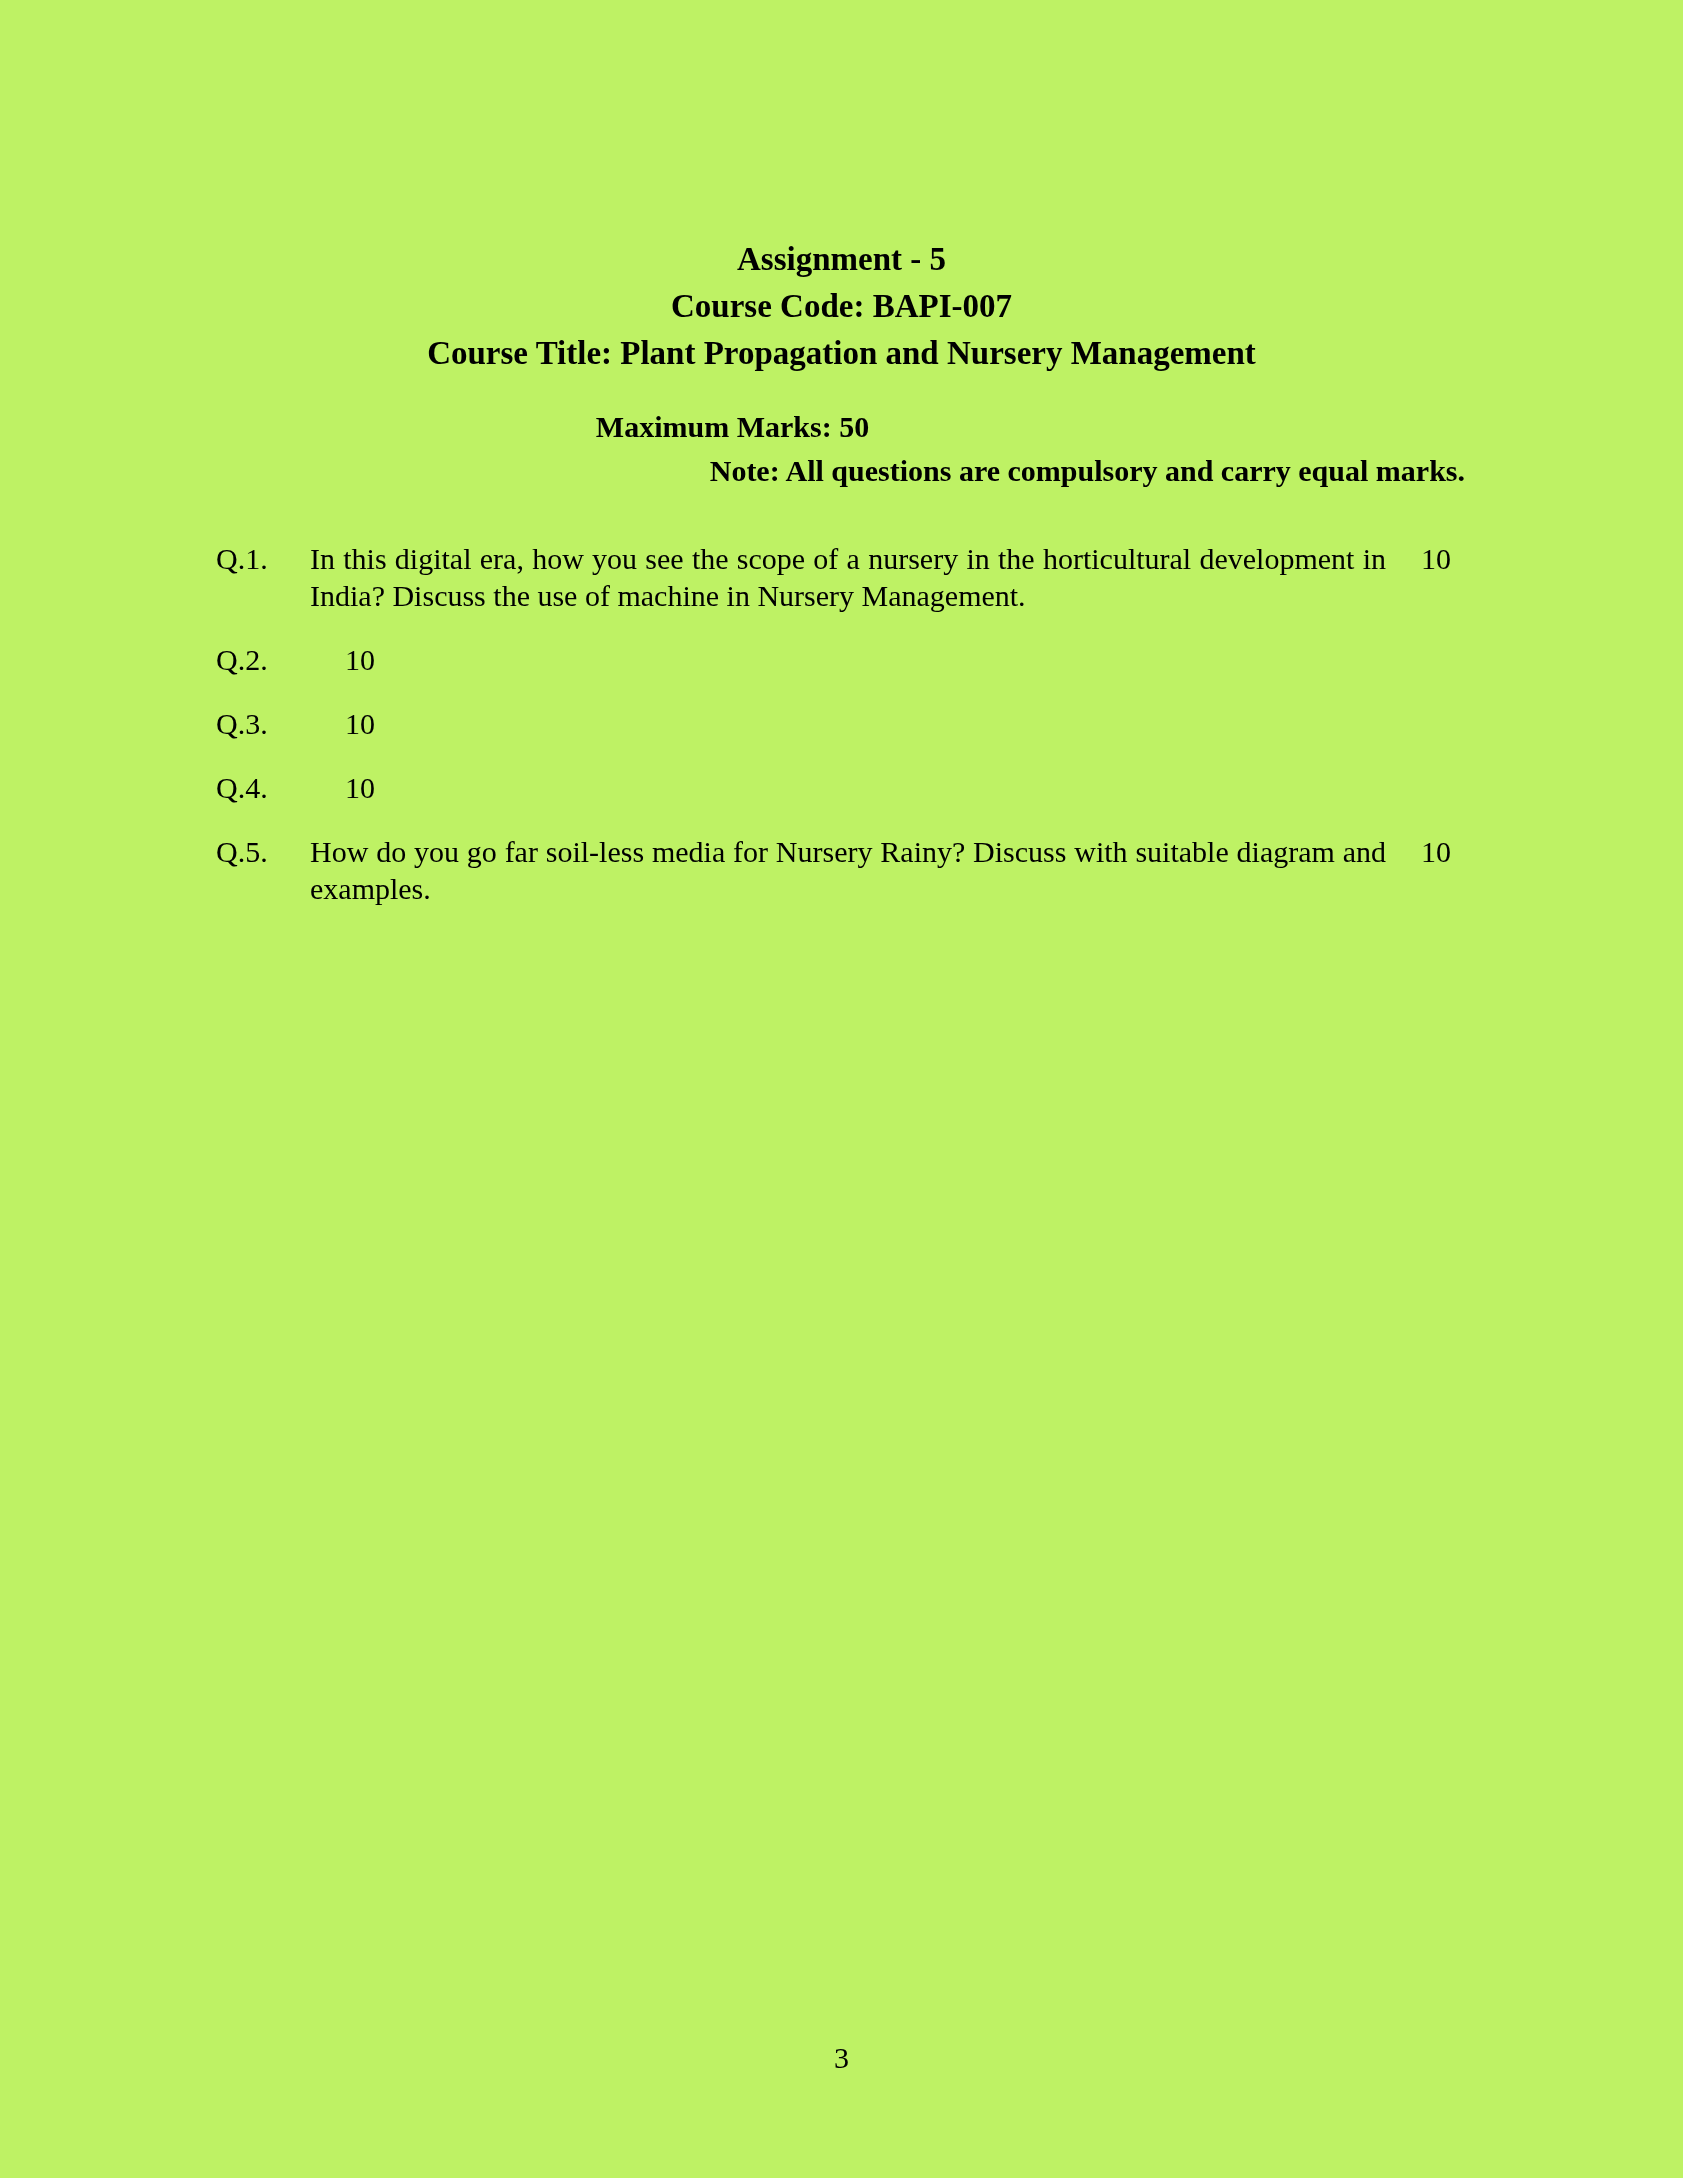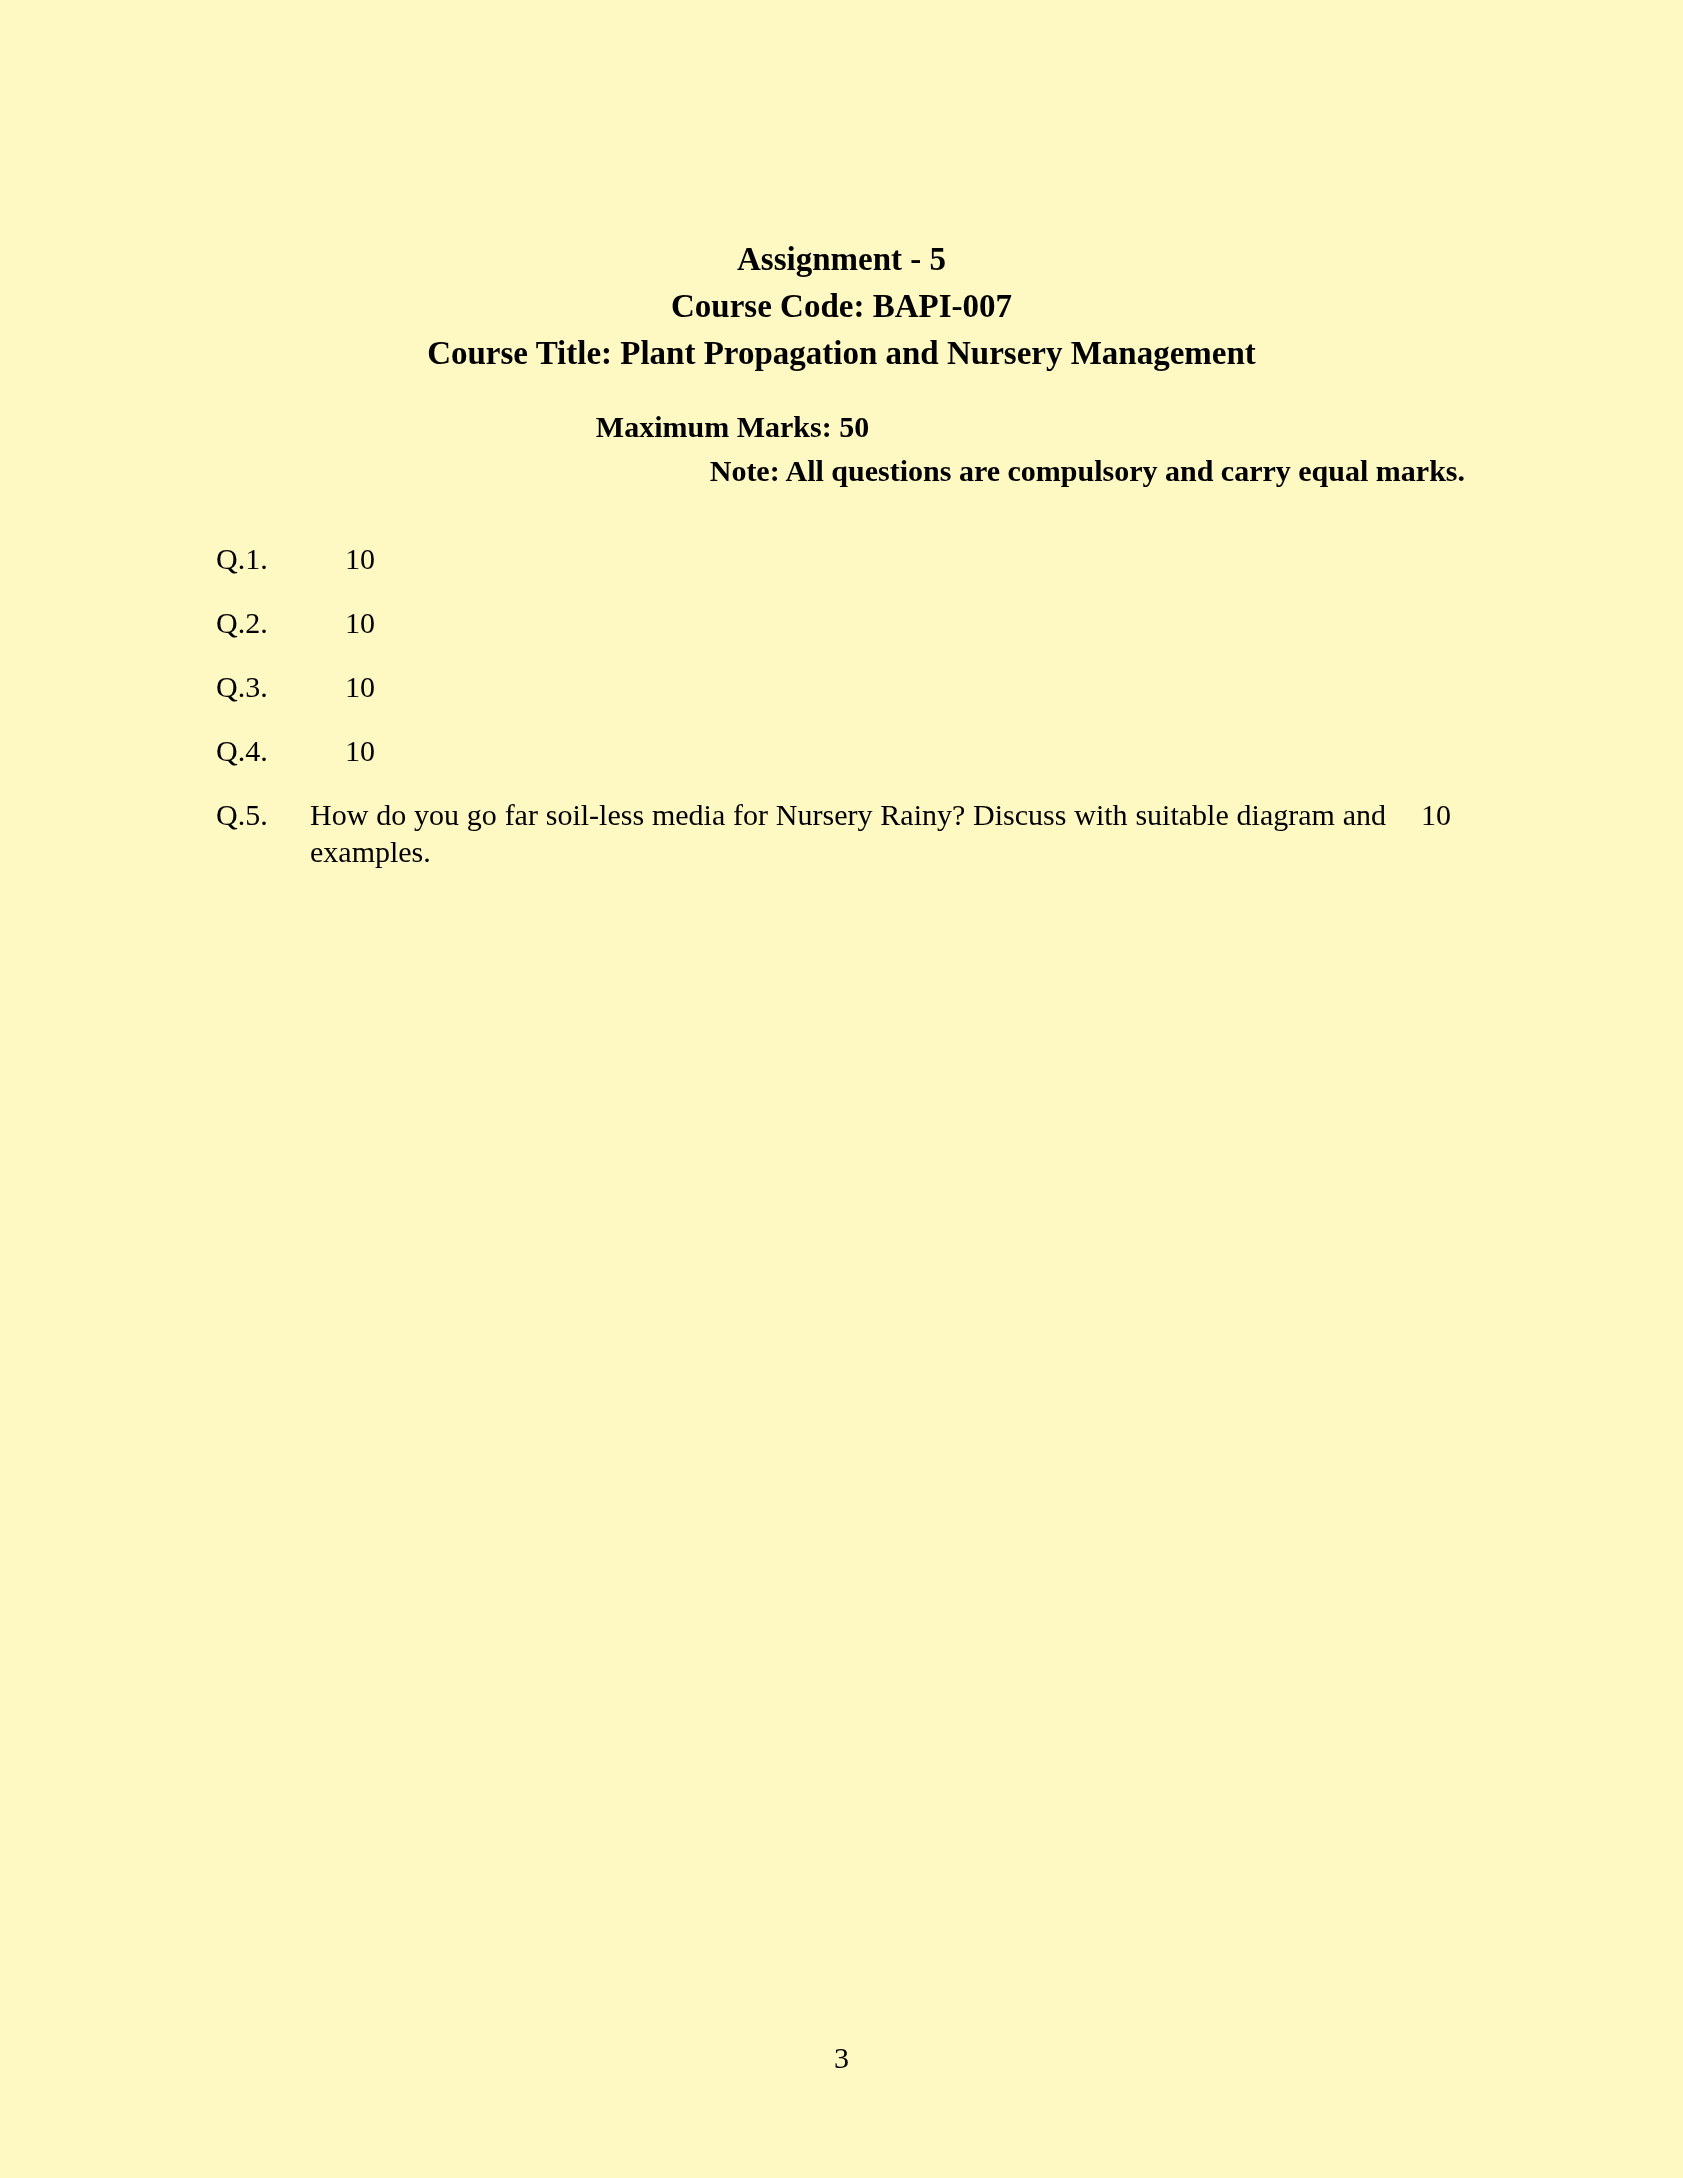--- a/index.html
+++ b/index.html
@@ -1,21 +1,21 @@
 <!DOCTYPE html>
 <html><head>
 <meta charset="utf-8">
 <style>
   * { margin: 0; padding: 0; box-sizing: border-box; }
   html, body { background: #ffffff; }
   .page {
     position: relative;
     width: 1683px;
     height: 2178px;
-    background: #fef9c3;
+    background: #bef264;
     color: #000000;
     font-family: "Liberation Serif", "DejaVu Serif", serif;
     overflow: hidden;
   }
   .doc-header {
     padding-top: 236px;
     text-align: center;
     font-weight: bold;
     font-size: 33px;
     line-height: 47px;
@@ -72,20 +72,21 @@
   </div>
 
   <div class="marks-line">Maximum Marks: 50</div>
 
   <div class="note-line">Note: All questions are compulsory and carry equal marks.</div>
 
   <div class="questions">
 
     <div class="question-row">
       <div class="q-num">Q.1.</div>
+      <div class="q-text">In this digital era, how you see the scope of a nursery in the horticultural development in India? Discuss the use of machine in Nursery Management.</div>
       <div class="q-marks">10</div>
     </div>
 
     <div class="question-row">
       <div class="q-num">Q.2.</div>
       <div class="q-marks">10</div>
     </div>
 
     <div class="question-row">
       <div class="q-num">Q.3.</div>

